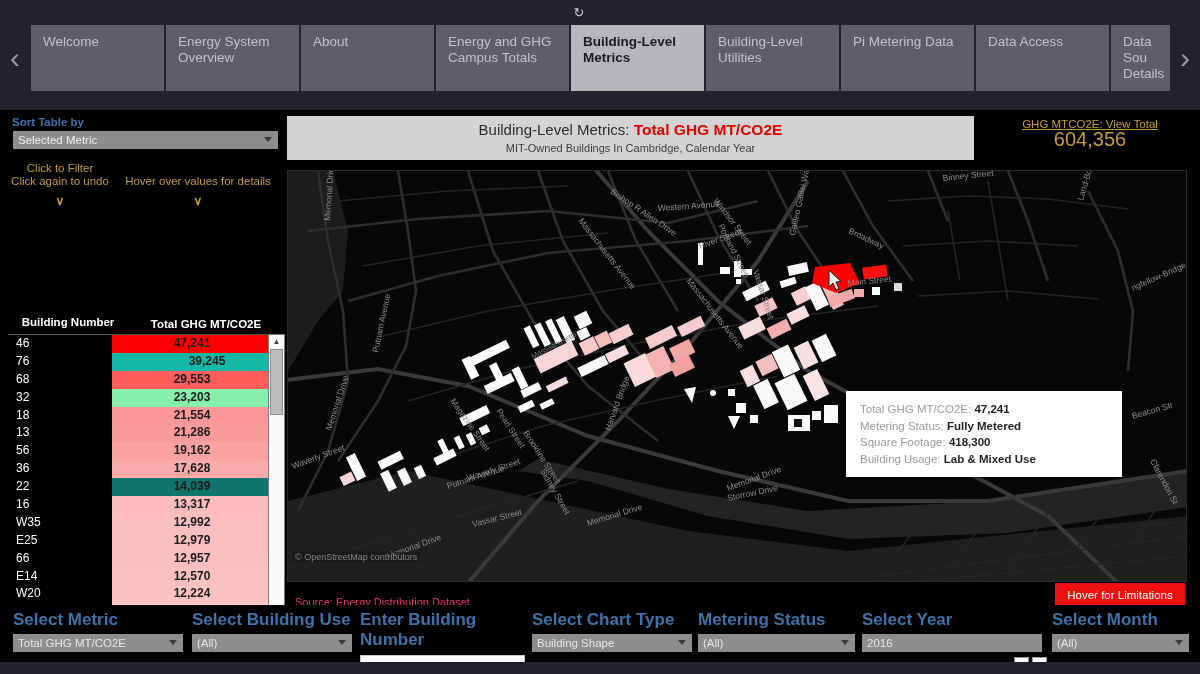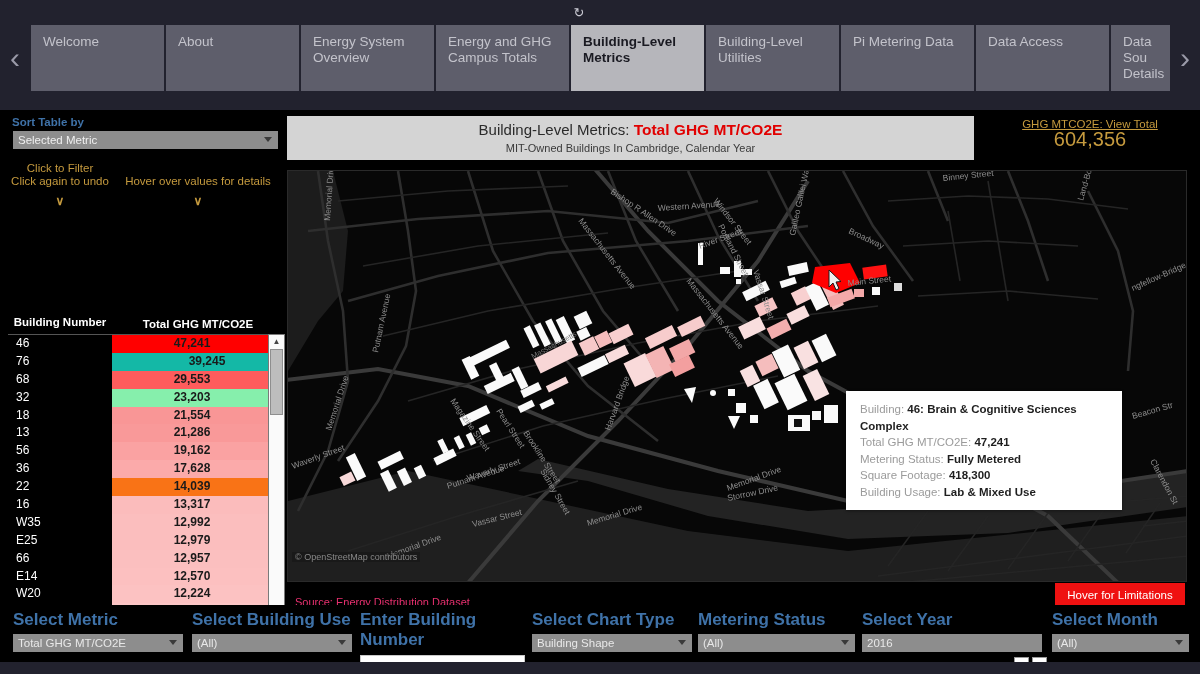--- a/index.html
+++ b/index.html
@@ -78,20 +78,21 @@
   }
   .hint.h1 { left: 4px; top: 52px; width: 112px; }
   .hint.h2 { left: 118px; top: 65px; width: 160px; }
   .arrow-down {
     position: absolute; color: #c59a3e; font-size: 12px;
     text-align: center; font-weight: bold;
   }
   .colhdr {
     position: absolute; color: #ffffff; font-size: 11.5px; font-weight: bold;
     text-align: center;
+    margin-left: 8px;
   }
   .colhdr.c1 { left: 8px; top: 206px; width: 104px; }
   .colhdr.c2 { left: 118px; top: 208px; width: 160px; }
 
   .table-wrap {
     position: absolute; left: 8px; top: 224px;
     width: 270px; height: 358px;
     background: #000; border-top: 1px solid #555;
     overflow: hidden;
   }
@@ -207,23 +208,23 @@
 <body>
 
 <div id="app">
 
   <div class="tabbar">
     <div class="refresh-icon">↻</div>
     <div class="tab-arrow left">‹</div>
     <div class="tab-arrow right">›</div>
     <div class="tabs" id="tabs-container">
         <div class="tab" style="width: 133px;">Welcome</div>
-        <div class="tab" style="width: 133px;">About</div>
         <div class="tab" style="width: 133px;">Energy System
 Overview</div>
+        <div class="tab" style="width: 133px;">About</div>
         <div class="tab" style="width: 133px;">Energy and GHG
 Campus Totals</div>
         <div class="tab active" style="width: 133px;">Building-Level
 Metrics</div>
         <div class="tab" style="width: 133px;">Building-Level
 Utilities</div>
         <div class="tab" style="width: 133px;">Pi Metering Data</div>
         <div class="tab" style="width: 133px;">Data Access</div>
         <div class="tab" style="width: 70px;">Data Sou
 Details</div>
@@ -276,21 +277,21 @@
           <div class="trow">
             <div class="tcell-num">56</div>
             <div class="tcell-val" style="background: rgb(250, 162, 162);">19,162</div>
           </div>
           <div class="trow">
             <div class="tcell-num">36</div>
             <div class="tcell-val" style="background: rgb(251, 170, 170);">17,628</div>
           </div>
           <div class="trow">
             <div class="tcell-num">22</div>
-            <div class="tcell-val" style="background: #f97316;">14,039</div>
+            <div class="tcell-val" style="background: #0f766e;">14,039</div>
           </div>
           <div class="trow">
             <div class="tcell-num">16</div>
             <div class="tcell-val" style="background: rgb(251, 188, 188);">13,317</div>
           </div>
           <div class="trow">
             <div class="tcell-num">W35</div>
             <div class="tcell-val" style="background: rgb(251, 190, 190);">12,992</div>
           </div>
           <div class="trow">
@@ -530,24 +531,20 @@
 
         <g transform="translate(541,99)">
           <path d="M 0 0 L 0 17 L 4 13 L 7 20 L 10 18.5 L 7 12 L 12 11.5 Z" fill="#f0f0f0" stroke="#1a1a1a" stroke-width="1"></path>
         </g>
       </svg>
 
       <div class="osm-attr">© OpenStreetMap contributors</div>
 
       <div class="tooltip">
         <div>
-          <span>Building:</span>
-          <b>46:  Brain &amp; Cognitive Sciences Complex</b>
-        </div>
-        <div>
           <span>Total GHG MT/CO2E:</span>
           <b>47,241</b>
         </div>
         <div>
           <span>Metering Status:</span>
           <b>Fully Metered</b>
         </div>
         <div>
           <span>Square Footage:</span>
           <b>418,300</b>

